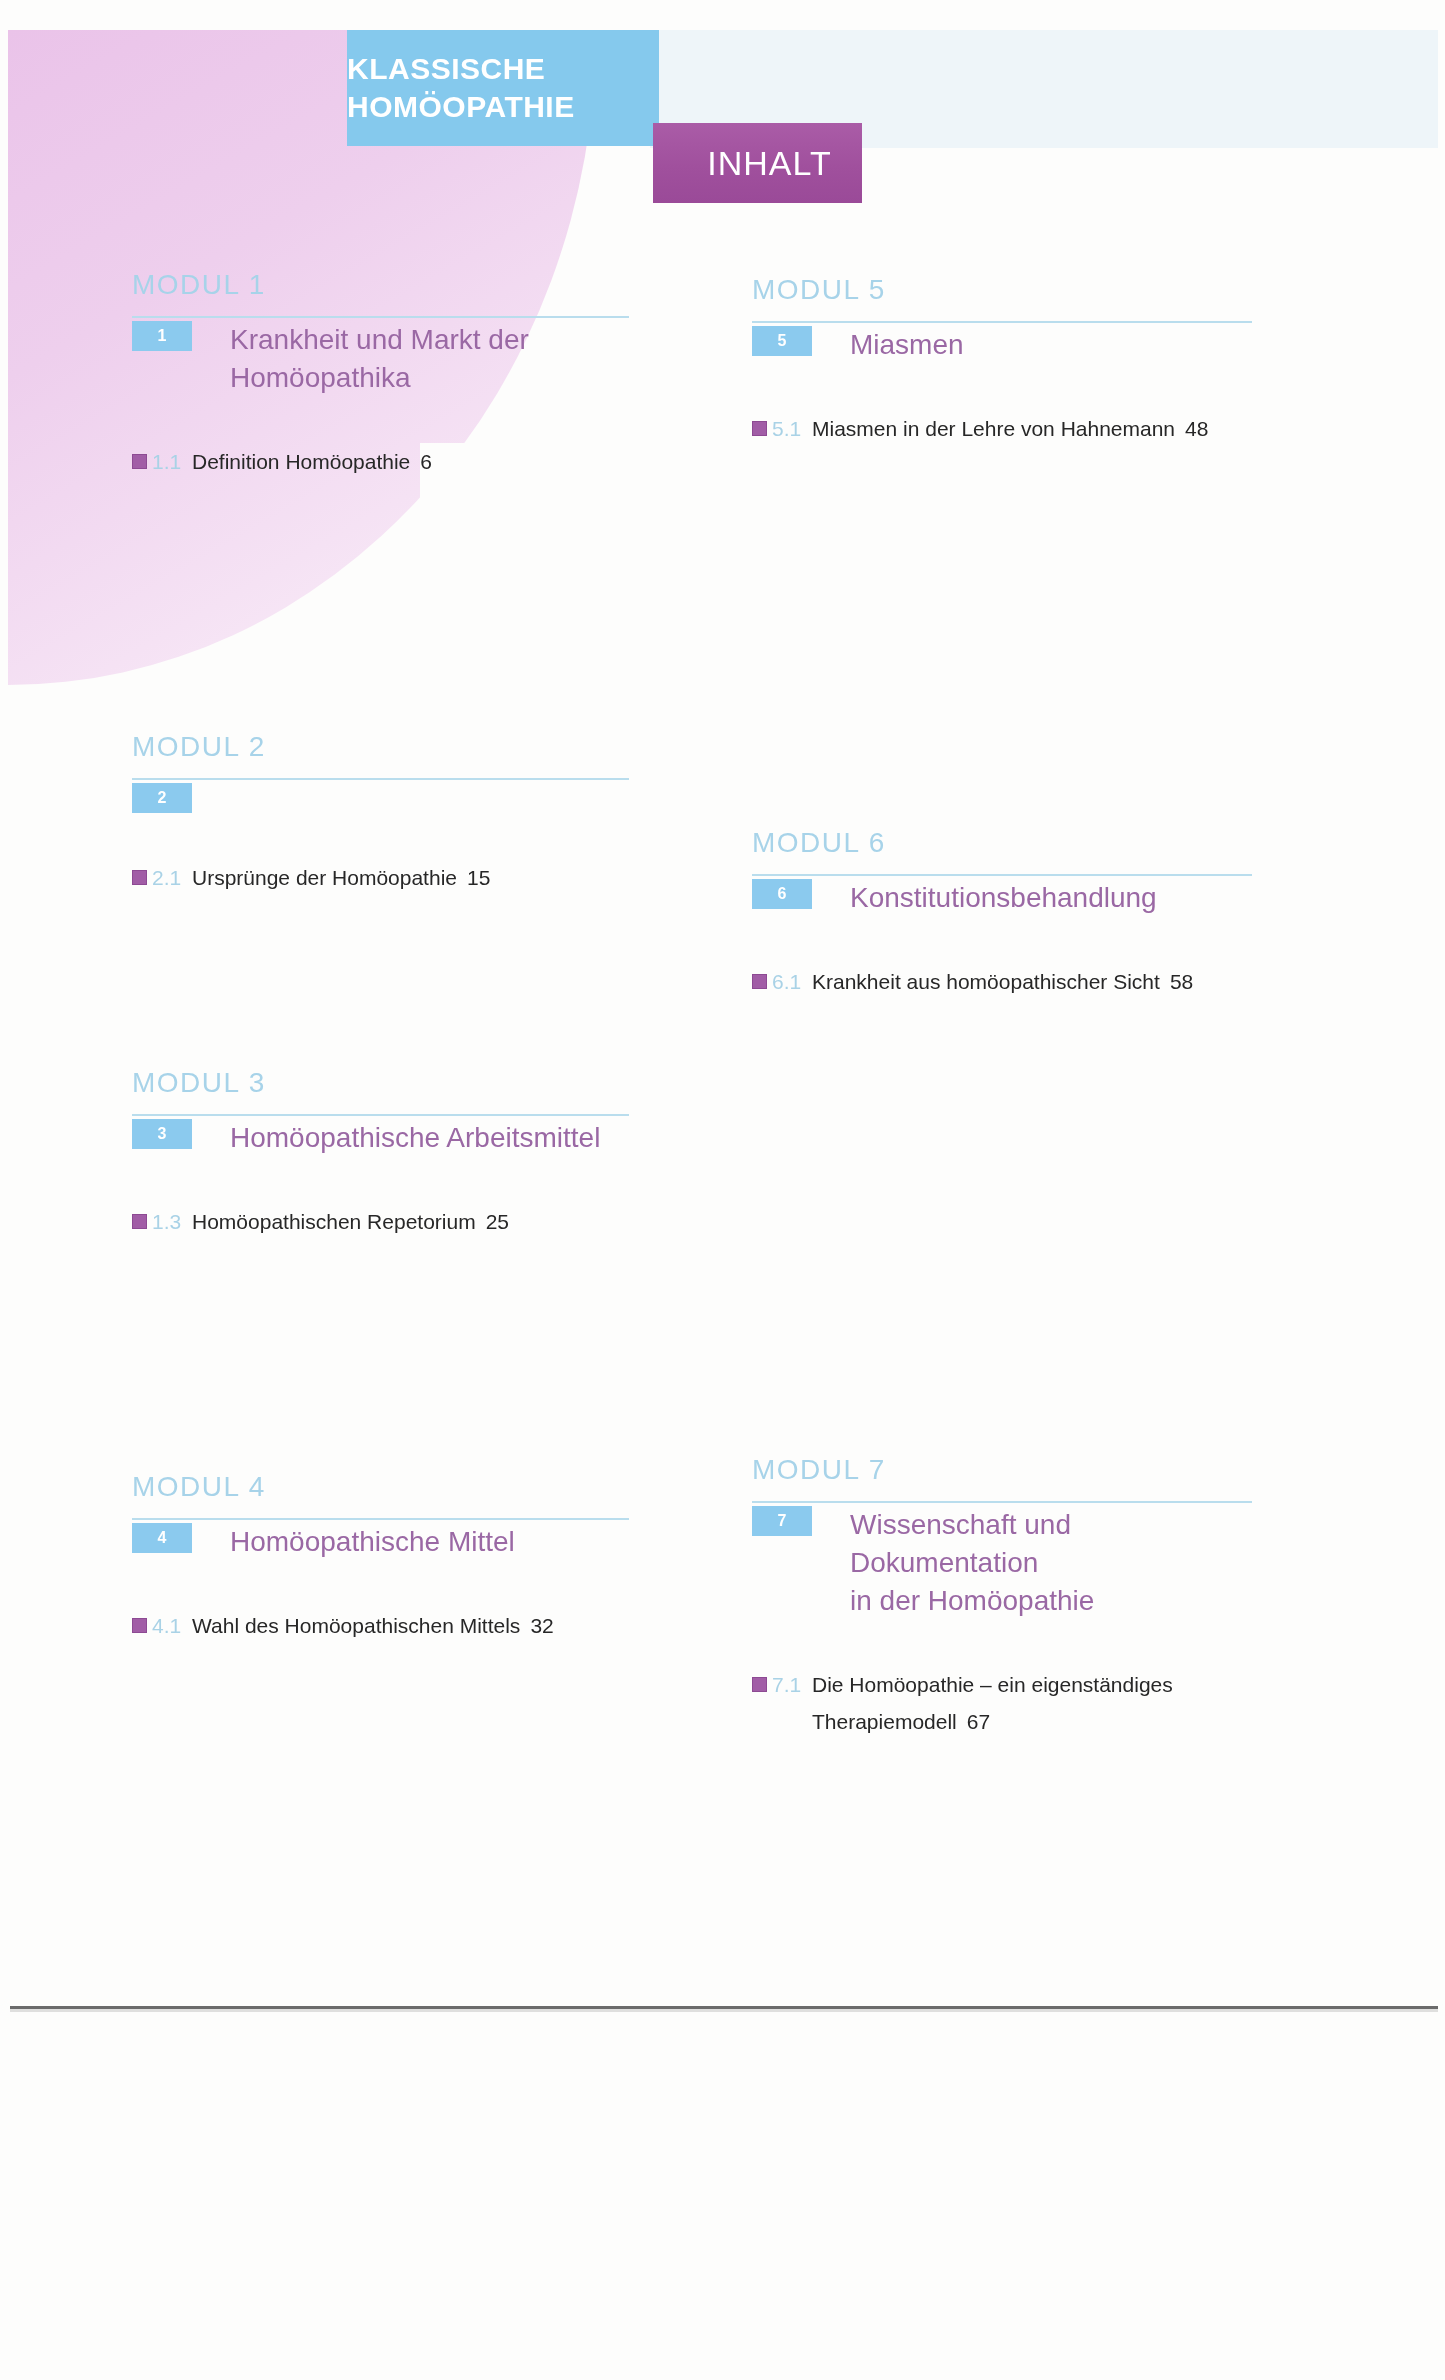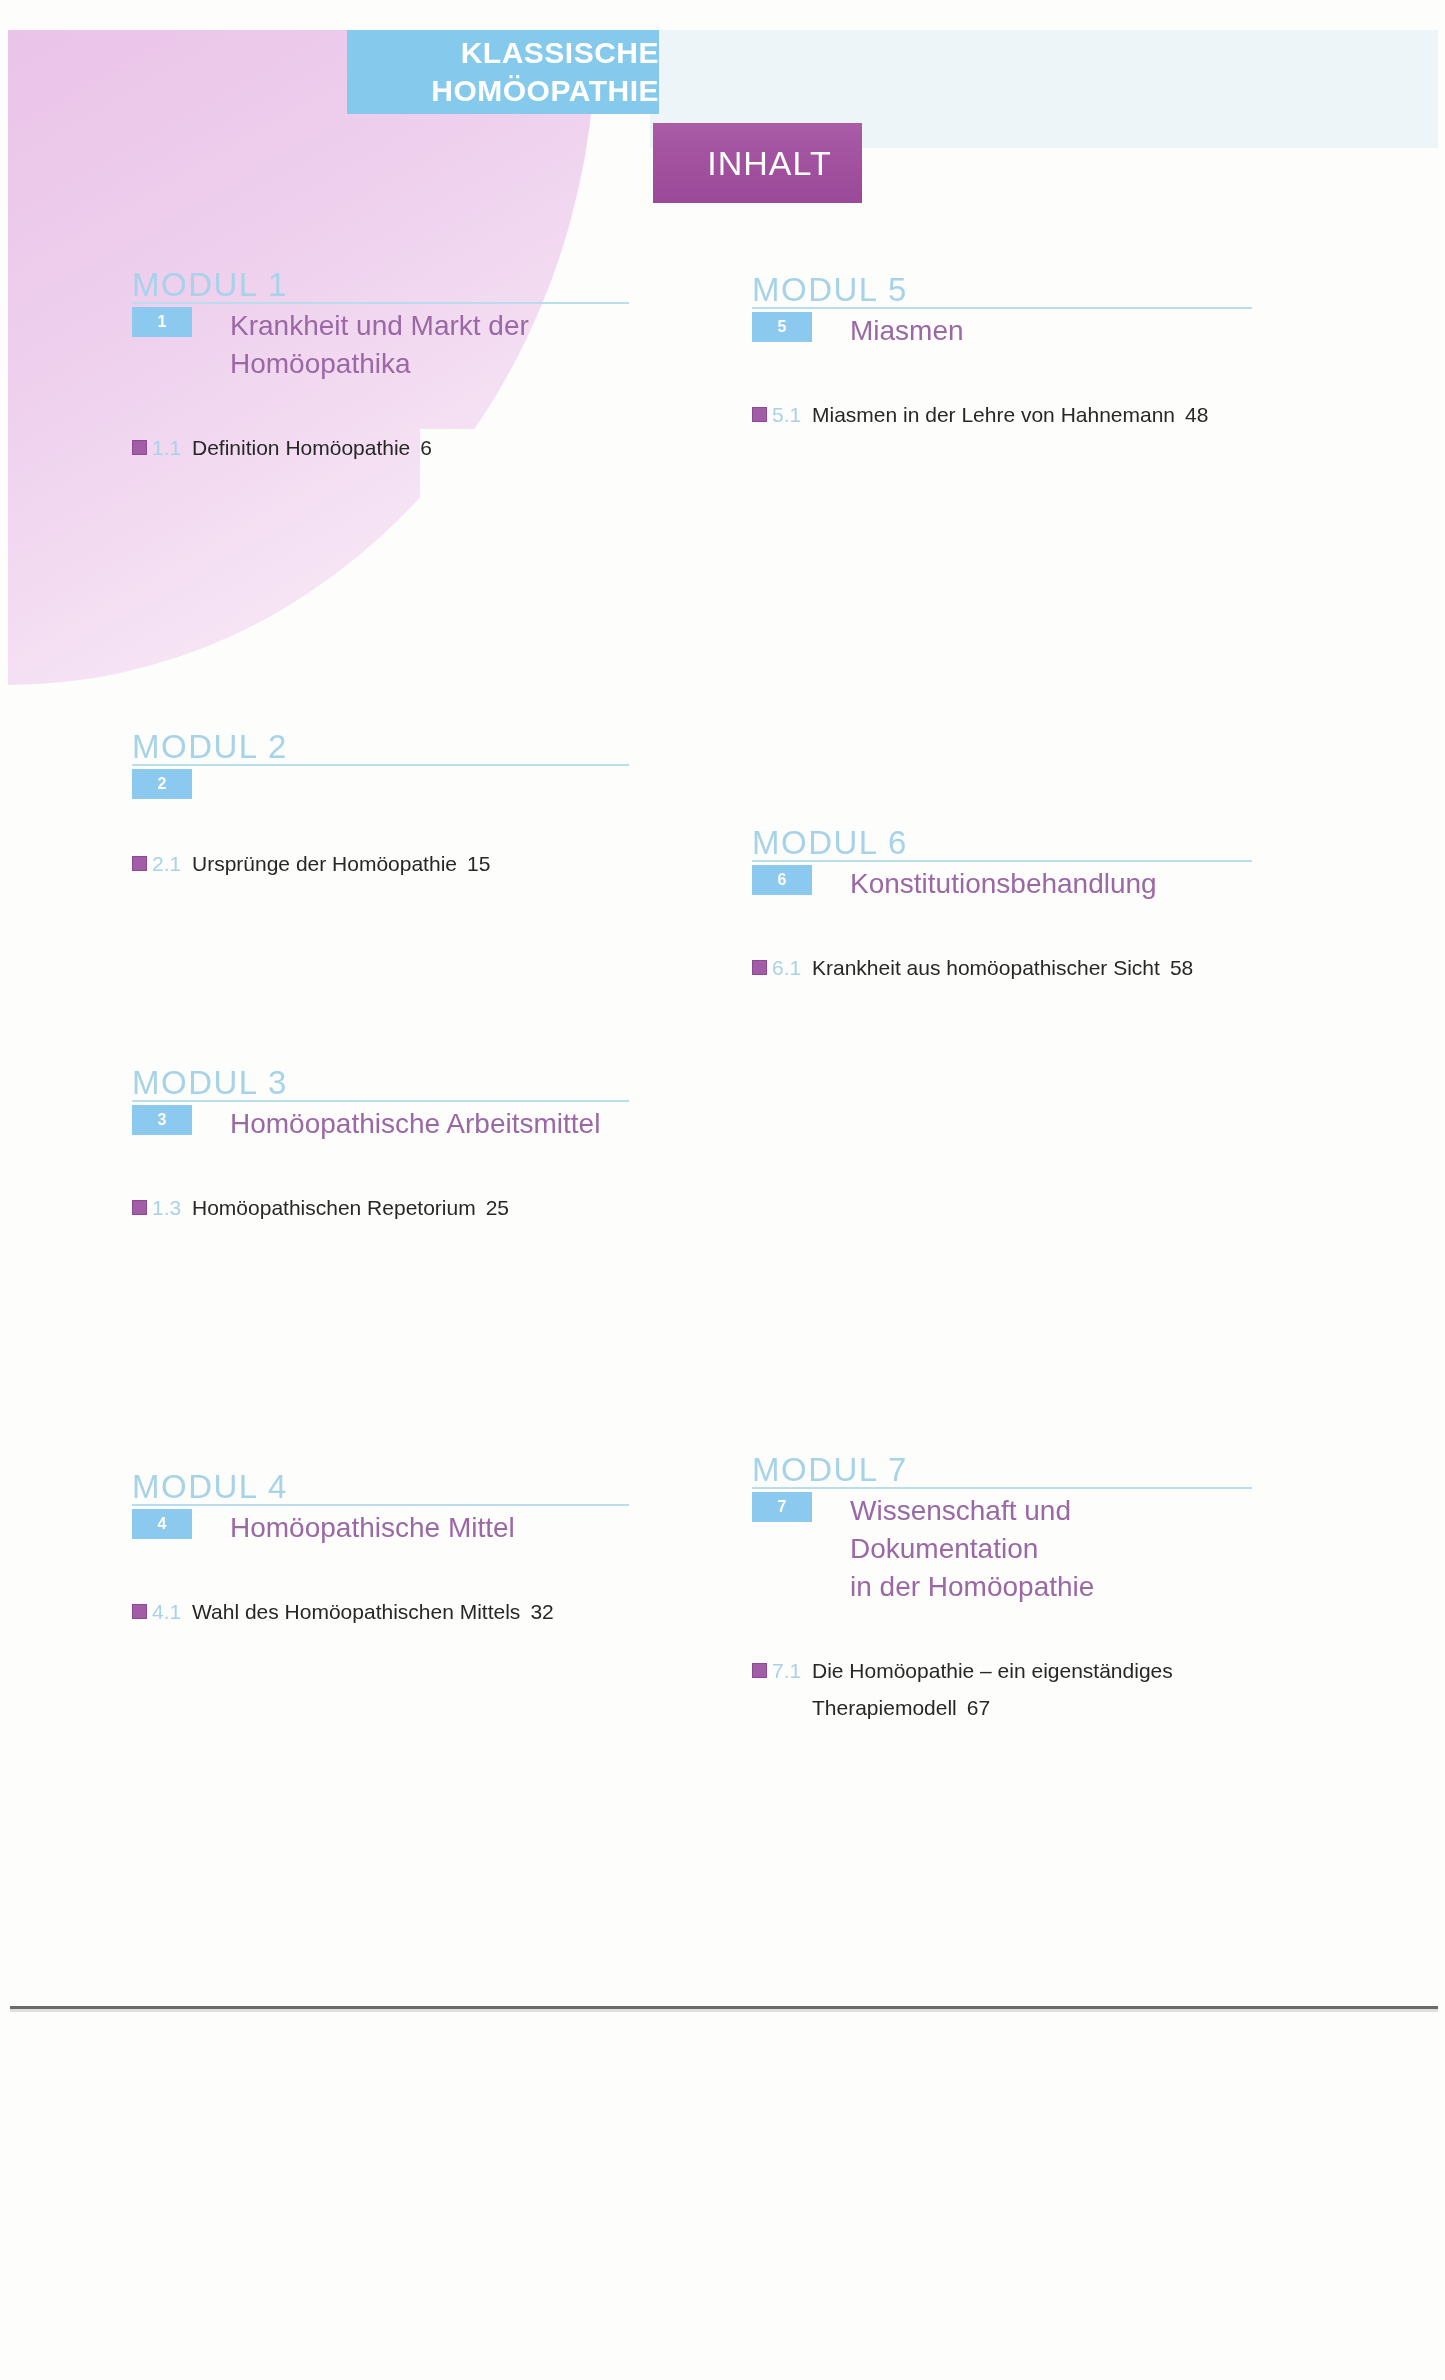--- a/index.html
+++ b/index.html
@@ -9,38 +9,38 @@
     font-family:"Liberation Sans",sans-serif;
   }
   
   .swoosh{
     position:absolute;left:8px;top:30px;width:588px;height:655px;
     background:linear-gradient(150deg,#eac3e9 0%,#eecfed 35%,#f5e2f4 70%,#fcf4fb 100%);
     border-bottom-right-radius:100% 100%;
   }
   .topband{position:absolute;left:650px;top:30px;width:788px;height:118px;background:#eef5f9;}
   .brandbox{
-    position:absolute;left:347px;top:30px;width:312px;height:84px;background:#85c9ed;
-    color:#ffffff;display:flex;flex-direction:column;justify-content:center;align-items:flex-end;
+    position:absolute;left:347px;top:30px;width:312px;height:116px;background:#85c9ed;
+    color:#ffffff;display:flex;flex-direction:column;justify-content:center;align-items:flex-start;
     font-weight:bold;font-size:30px;line-height:38px;letter-spacing:.5px;
   }
   .inhaltbox{
     position:absolute;left:653px;top:123px;width:209px;height:80px;
     background:linear-gradient(180deg,#aa5ca7 0%,#a0509d 55%,#9a4a98 100%);
     color:#fff;display:flex;align-items:center;padding-left:24px;box-sizing:border-box;
     font-size:34px;font-weight:400;letter-spacing:1px;justify-content:center;
   }
   
   .col{position:absolute;top:0;height:2380px;}
   .col-left{left:132px;width:497px;}
   .col-right{left:752px;width:500px;}
   .module{position:absolute;left:0;right:0;}
   .mod-heading{
-    font-size:33px;line-height:30px;color:#a7d3e9;letter-spacing:1.5px;
-    border-bottom:2px solid #b9dded;padding-bottom:2px;
+    font-size:28px;line-height:30px;color:#a7d3e9;letter-spacing:1.5px;
+    border-bottom:2px solid #b9dded;padding-bottom:16px;
   }
   .mod-titlebar{display:flex;margin-top:3px;}
   .chip{
     width:60px;height:30px;background:#8bcaee;color:#ffffff;
     font-size:16px;font-weight:bold;display:flex;align-items:center;justify-content:center;
     flex:0 0 60px;
   }
   .mod-title{margin-left:38px;font-size:28px;line-height:38px;color:#9a68a4;}
   .items{margin-top:46px;}
   .item{display:flex;align-items:flex-start;}

